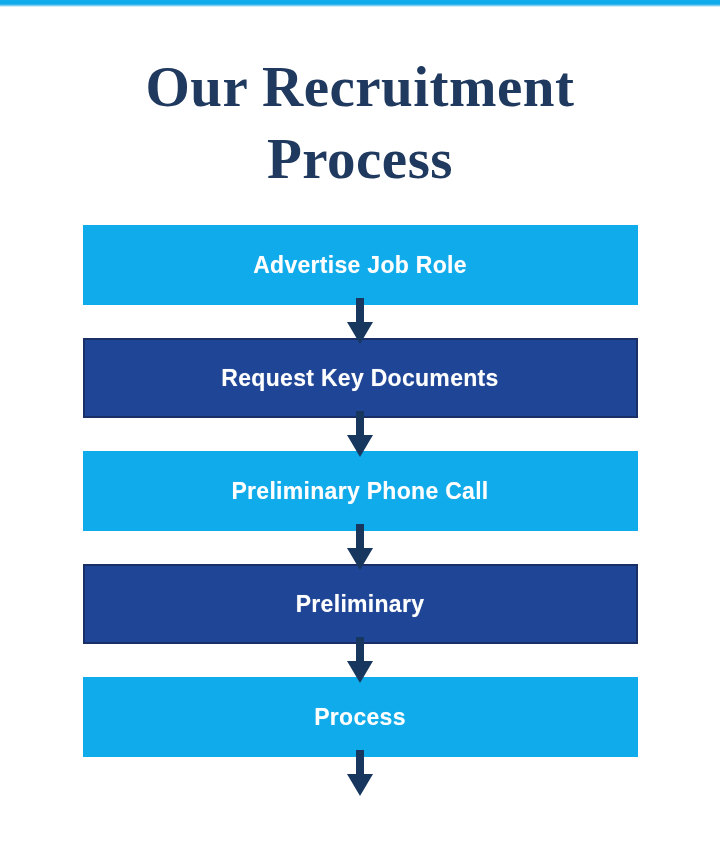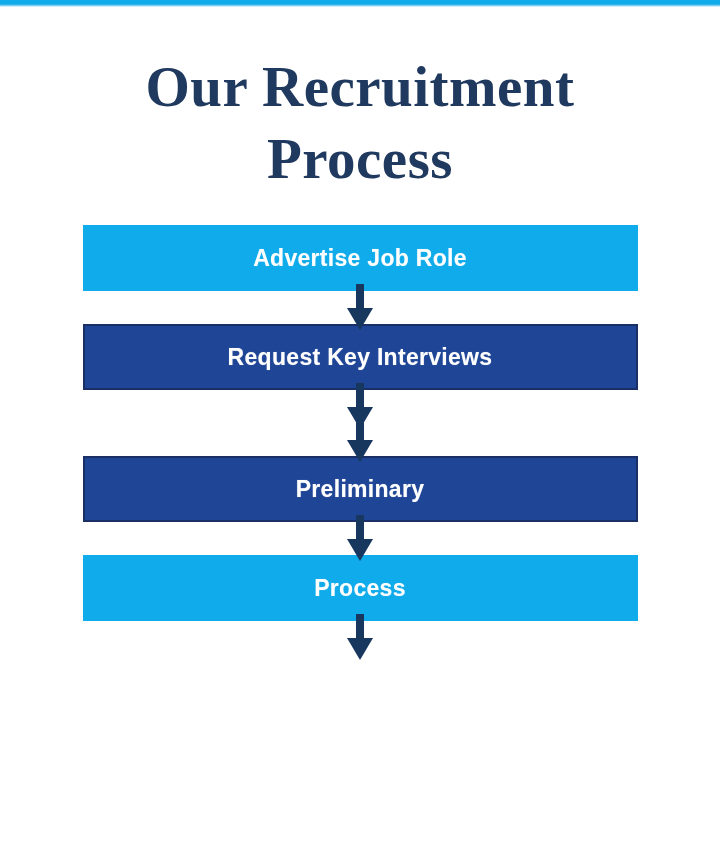--- a/index.html
+++ b/index.html
@@ -32,21 +32,21 @@
     font-size: 57px;
     line-height: 72px;
     color: var(--title-color);
     letter-spacing: 0.5px;
   }
   .flow {
     width: 555px;
     margin: 30px auto 0 auto;
   }
   .step-bar {
-    height: 66px;
+    height: 80px;
     box-sizing: border-box;
     display: flex;
     align-items: center;
     justify-content: center;
     position: relative;
     z-index: 1;
   }
   .step-bar.light {
     background: var(--light-blue);
   }
@@ -91,30 +91,33 @@
   </div>
 
   <div class="connector">
     <svg width="32" height="46" viewBox="0 0 32 46">
       <rect class="arrow-fill" x="12" y="0" width="8" height="26"></rect>
       <polygon class="arrow-fill" points="3,24 29,24 16,46"></polygon>
     </svg>
   </div>
 
   <div class="step-bar dark">
-    <span class="step-label">Request Key Interviews</span>
+    <span class="step-label">Request Key Documents</span>
   </div>
 
   <div class="connector">
     <svg width="32" height="46" viewBox="0 0 32 46">
       <rect class="arrow-fill" x="12" y="0" width="8" height="26"></rect>
       <polygon class="arrow-fill" points="3,24 29,24 16,46"></polygon>
     </svg>
   </div>
 
+  <div class="step-bar light">
+    <span class="step-label">Preliminary Phone Call</span>
+  </div>
 
   <div class="connector">
     <svg width="32" height="46" viewBox="0 0 32 46">
       <rect class="arrow-fill" x="12" y="0" width="8" height="26"></rect>
       <polygon class="arrow-fill" points="3,24 29,24 16,46"></polygon>
     </svg>
   </div>
 
   <div class="step-bar dark">
     <span class="step-label">Preliminary</span>

